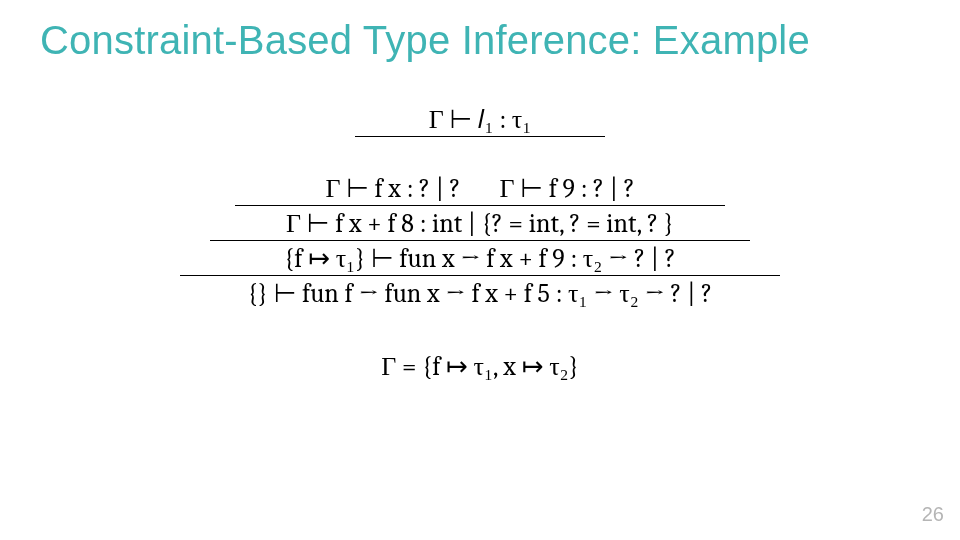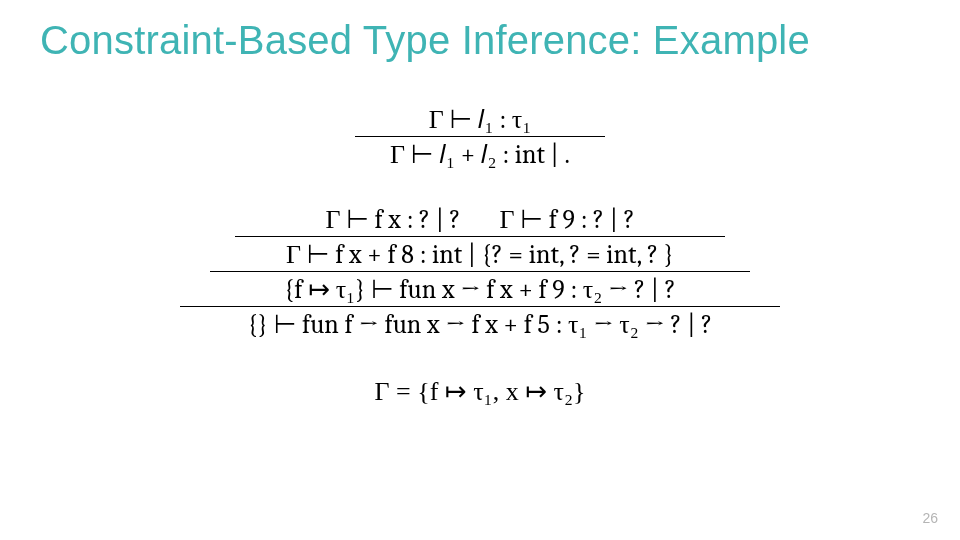--- a/index.html
+++ b/index.html
@@ -38,23 +38,23 @@
     flex-direction: column;
     align-items: center;
     gap: 34px;
     padding-top: 4px;
     font-family: "Cambria", "Georgia", "Times New Roman", serif;
     font-size: 26px;
     color: #000;
   }
   .pagenum {
     position: absolute;
-    right: 22px;
+    right: 16px;
     bottom: 14px;
-    font-size: 14px;
+    font-size: 20px;
     color: #b5b5b5;
   }
   .deriv {
     display: inline-block;
     text-align: center;
   }
   .rule-line {
     border-top: 1.5px solid #000;
     height: 0;
     margin: 1px 0 2px 0;
@@ -71,34 +71,33 @@
 
   
   .deriv-small { width: 250px; }
   .deriv-small .row { padding: 0 2px; }
 
   
   .deriv-big .step3 { width: 490px; }
   .deriv-big .step2 { width: 540px; }
   .deriv-big .step1 { width: 600px; }
 
-  .gamma-def { margin-top: 2px; font-family: Liberation Serif, serif; }
+  .gamma-def { margin-top: 8px; }
 </style>
 </head>
 <body>
 <div class="slide">
 
 <div class="title">Constraint-Based Type Inference: Example</div>
 
 <div class="body">
 
   <div class="deriv deriv-small">
     <div class="row">Γ ⊢ 𝑙₁ : τ₁</div>
     <div class="rule-line"></div>
-    <div class="row">Γ ⊢ 𝑙₁ + 𝑙₂ : int | .</div>
   </div>
 
   <div class="deriv deriv-big">
     <div class="row two">
       <span>Γ ⊢ f x : ? | ?</span>
       <span>Γ ⊢ f 9 : ? | ?</span>
     </div>
     <div class="rule-line step3" style="margin-left:auto;margin-right:auto;"></div>
     <div class="row">Γ ⊢ f x + f 8 : int | {? = int, ? = int, ? }</div>
     <div class="rule-line step2" style="margin-left:auto;margin-right:auto;"></div>

